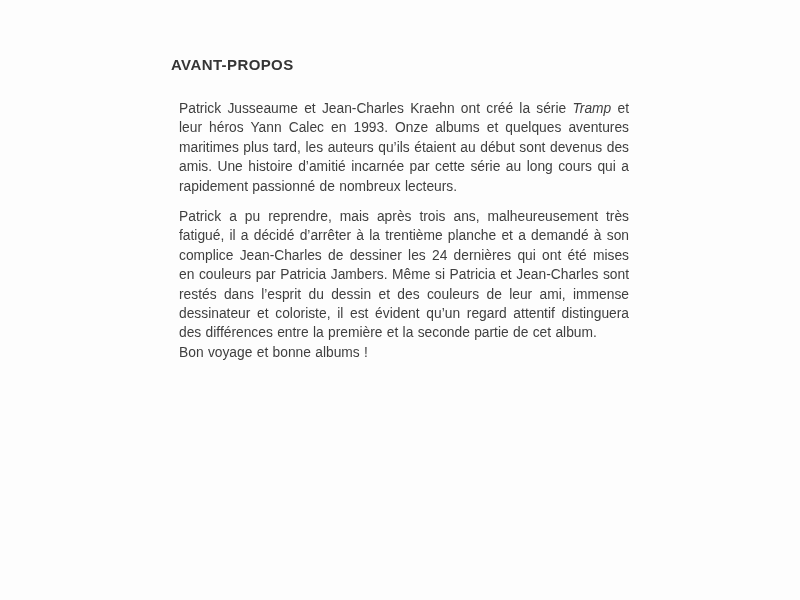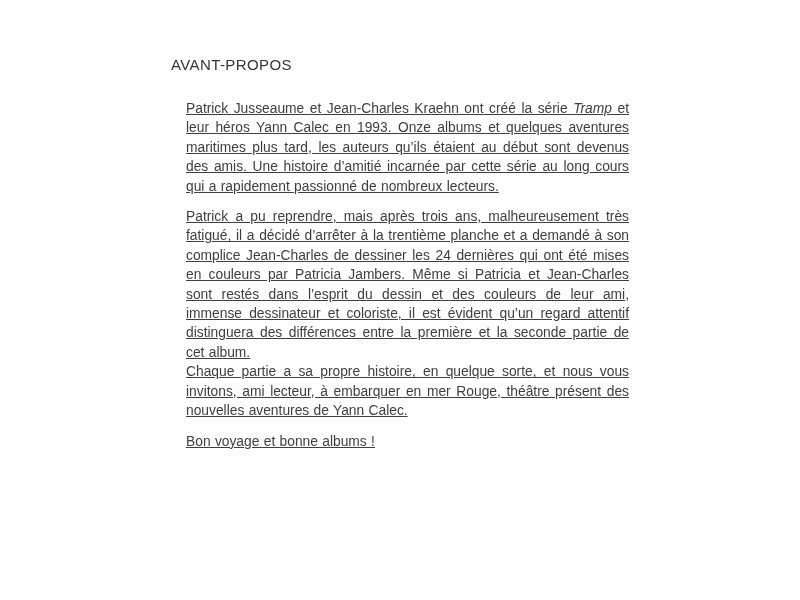--- a/index.html
+++ b/index.html
@@ -17,45 +17,43 @@
   }
   .content {
     position: absolute;
     left: 171px;
     top: 56px;
     width: 458px;
     color: #3f3f3f;
   }
   .title {
     font-size: 15px;
-    font-weight: 400;
+    font-weight: 700;
     letter-spacing: 0.4px;
     line-height: 17px;
     margin: 0 0 26px 0;
     color: #353535;
   }
   .para {
     font-size: 13.8px;
     line-height: 19.4px;
     text-align: justify;
-    margin: 0 0 11px 15px;
+    margin: 0 0 11px 8px;
     word-spacing: 0.5px;
-    text-decoration: underline;
   }
   .para.tight {
     margin-bottom: 0;
   }
   .para em {
     font-style: italic;
   }
 </style>
 </head>
 <body>
 
 <div class="page">
   <div class="content">
     <h1 class="title">AVANT-PROPOS</h1>
     <p class="para"><span>Patrick Jusseaume et Jean-Charles Kraehn ont créé la série </span><em>Tramp</em><span> et leur héros Yann Calec en 1993. Onze albums et quelques aventures maritimes plus tard, les auteurs qu’ils étaient au début sont devenus des amis. Une histoire d’amitié incarnée par cette série au long cours qui a rapidement passionné de nombreux lecteurs.</span></p>
     <p class="para tight">Patrick a pu reprendre, mais après trois ans, malheureusement très fatigué, il a décidé d’arrêter à la trentième planche et a demandé à son complice Jean-Charles de dessiner les 24 dernières qui ont été mises en couleurs par Patricia Jambers. Même si Patricia et Jean-Charles sont restés dans l’esprit du dessin et des couleurs de leur ami, immense dessinateur et coloriste, il est évident qu’un regard attentif distinguera des différences entre la première et la seconde partie de cet album.</p>
-    <p class="para">Chaque partie a sa propre histoire, en quelque sorte, et nous vous invitons, ami lecteur, à embarquer en mer Rouge, théâtre présent des nouvelles aventures de Yann Calec.</p>
     <p class="para">Bon voyage et bonne albums !</p>
   </div>
 </div>
 
 </body></html>

